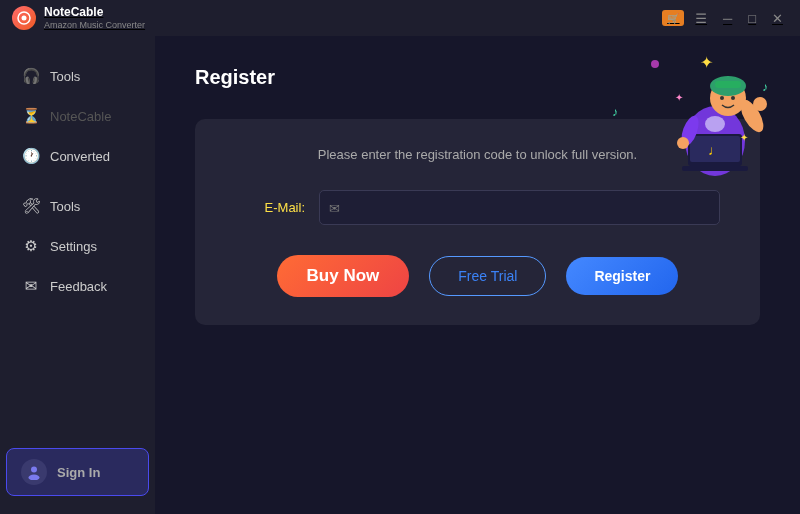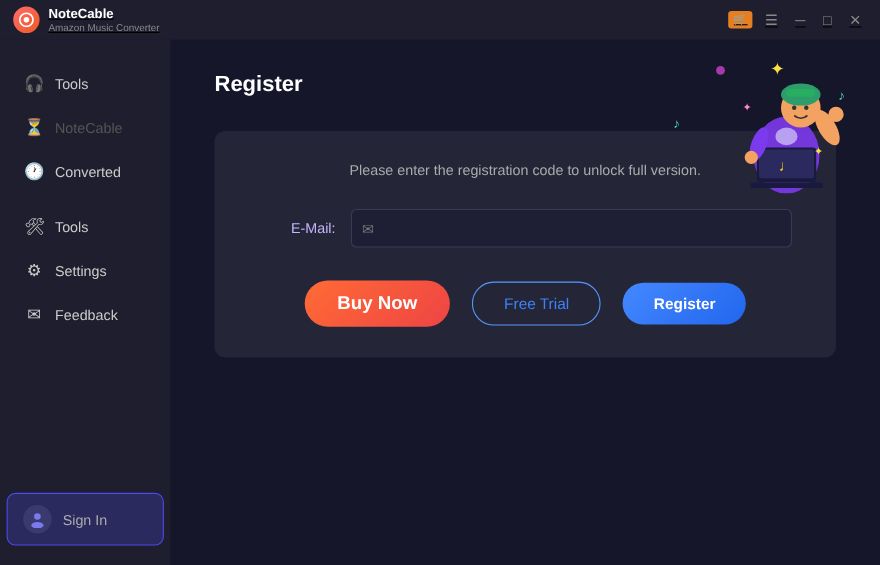--- a/index.html
+++ b/index.html
@@ -109,20 +109,21 @@
     .sidebar-item.disabled { color: #555; cursor: default; }
     .sidebar-icon {
       font-size: 15px;
       width: 18px;
       text-align: center;
     }
     .sidebar-spacer { height: 10px; }
     .sidebar-bottom {
       margin-top: auto;
       padding: 8px 6px;
+      font-weight: bold;
     }
     .sign-in-btn {
       display: flex;
       align-items: center;
       gap: 10px;
       padding: 10px 14px;
       background: #2a2a5e;
       border: 1px solid #4a4aee;
       border-radius: 8px;
       cursor: pointer;
@@ -183,21 +184,21 @@
       font-size: 13px;
       margin-bottom: 28px;
     }
 
     .form-row {
       display: flex;
       align-items: center;
       margin-bottom: 18px;
     }
     .form-label {
-      color: #c4b5fd;
+      color: #fde047;
       font-size: 13px;
       width: 70px;
       text-align: right;
       margin-right: 14px;
       flex-shrink: 0;
     }
     .form-input-wrap {
       flex: 1;
       position: relative;
     }

